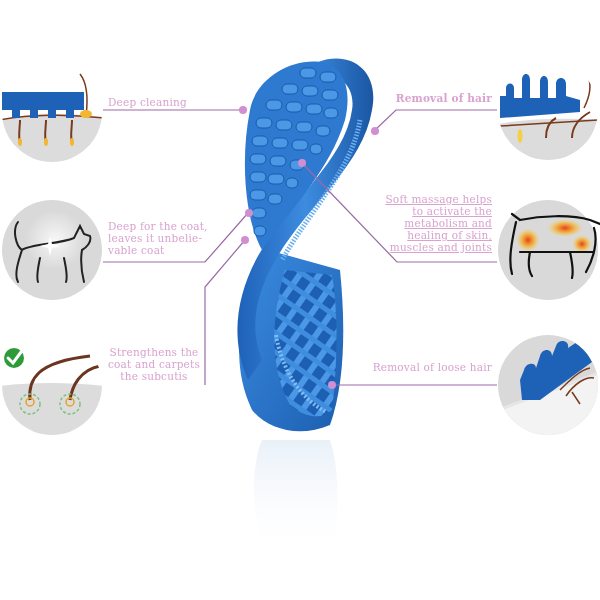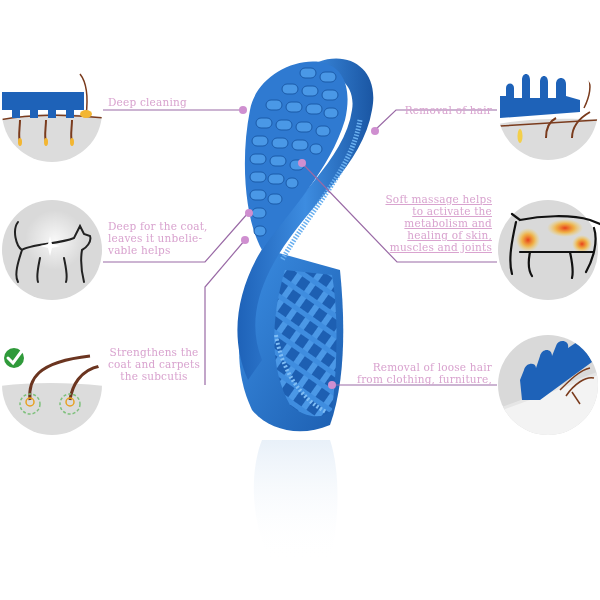--- a/index.html
+++ b/index.html
@@ -203,39 +203,38 @@
   </g>
 </svg>
 
 <div class="label" style="left:108px; top:96px;">
   <span>Deep cleaning</span>
 </div>
 
 <div class="label" style="left:108px; top:220px;">
   <span>Deep for the coat,</span>
   <span>leaves it unbelie-</span>
-  <span>vable helps</span>
+  <span>vable coat</span>
 </div>
 
 <div class="label" style="left:108px; top:346px;text-align:center;">
   <span>Strengthens the</span>
   <span>coat and carpets</span>
   <span>the subcutis</span>
 </div>
 
-<div class="label right" style="right:108px; top:104px;">
+<div class="label right" style="right:108px; top:92px;font-weight:bold;">
   <span>Removal of hair</span>
 </div>
 
 <div class="label right" style="right:108px; top:193px;text-decoration:underline;">
   <span>Soft massage helps</span>
   <span>to activate the</span>
   <span>metabolism and</span>
   <span>healing of skin,</span>
   <span>muscles and joints</span>
 </div>
 
 <div class="label right" style="right:108px; top:361px;">
   <span>Removal of loose hair</span>
-  <span>from clothing, furniture,</span>
 </div>
 
 </div>
 
 </body></html>

